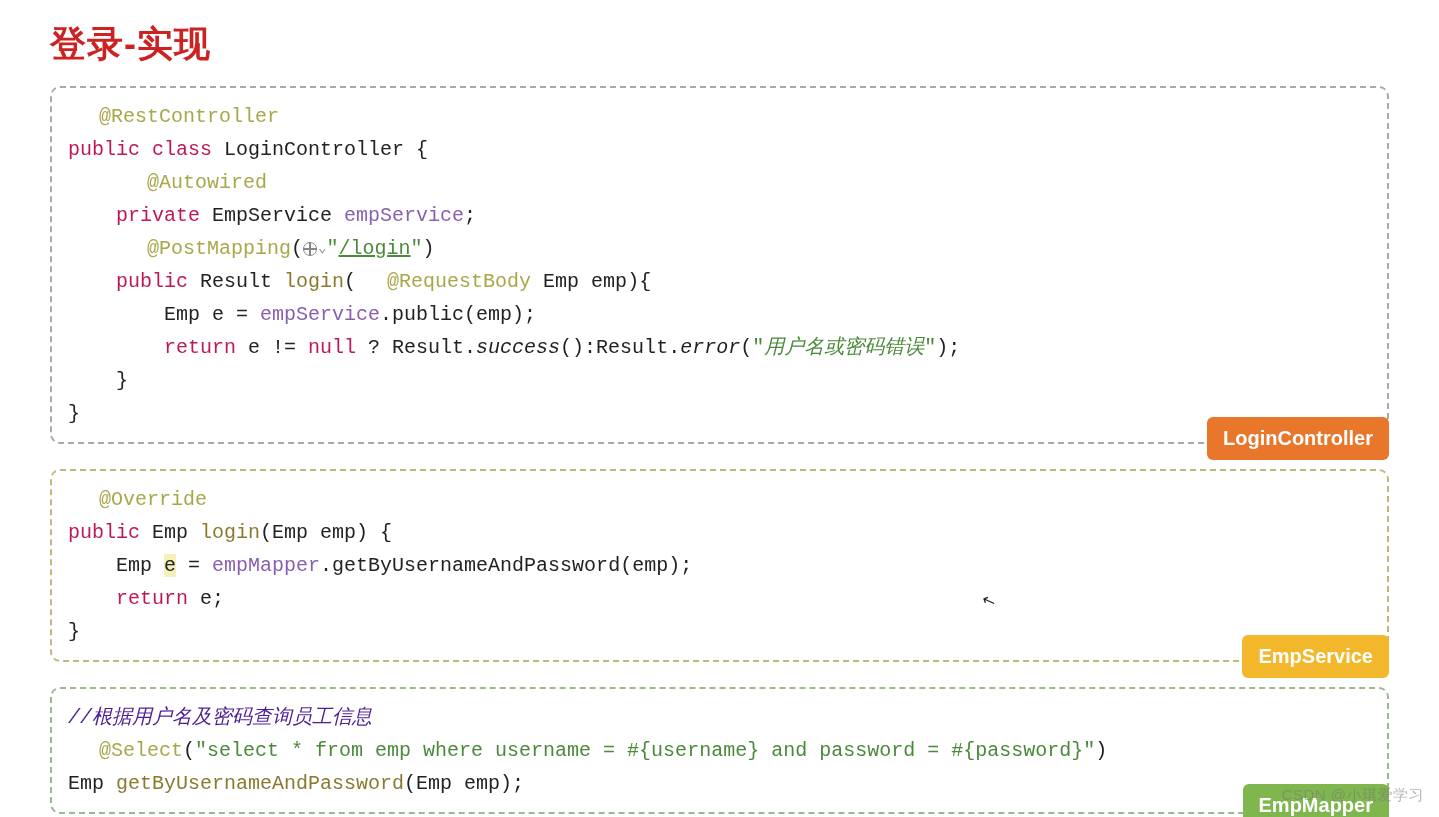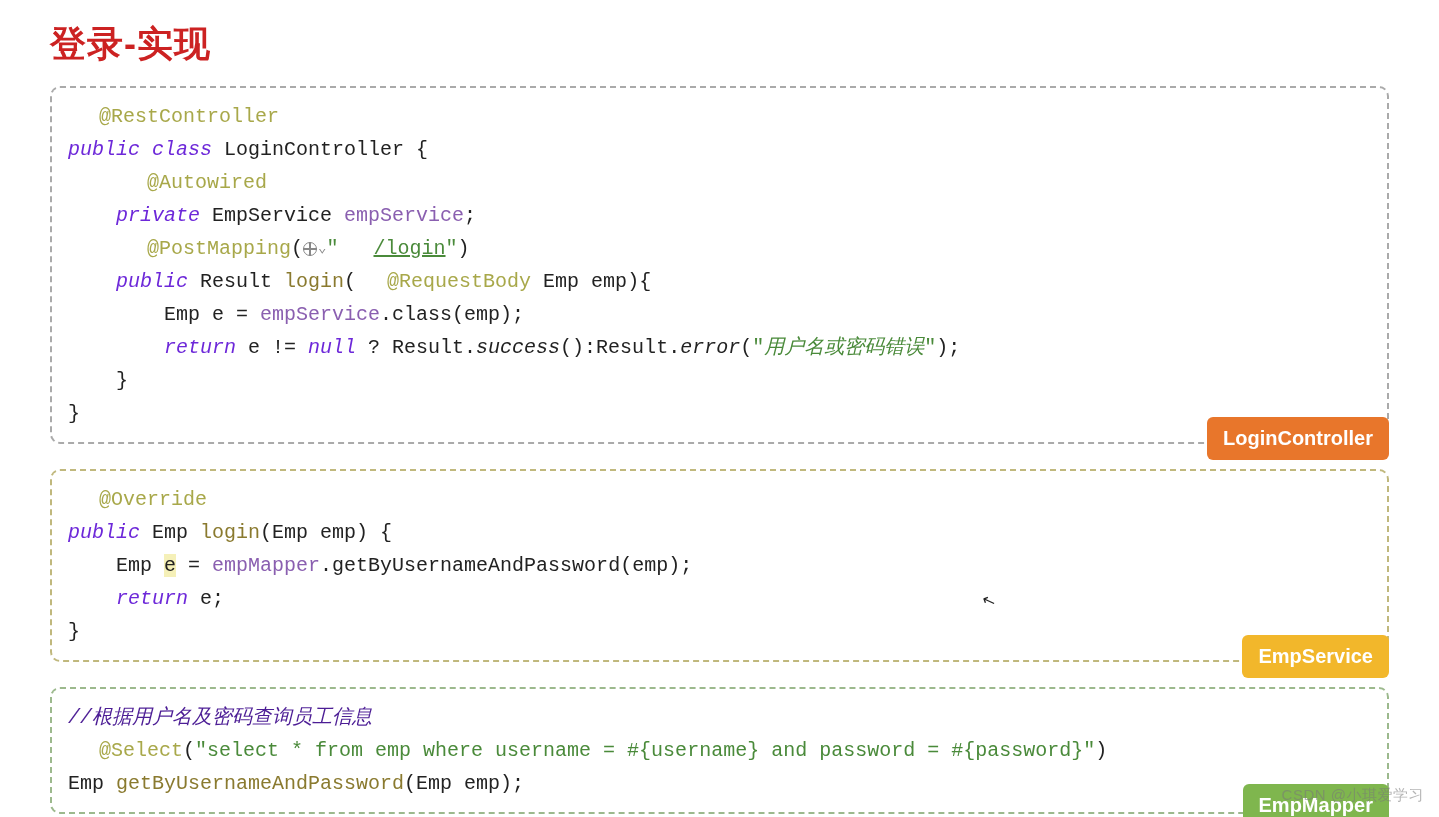--- a/index.html
+++ b/index.html
@@ -27,27 +27,27 @@
     .code-box-2 { border-color: #c0b87d; }
     .code-box-3 { border-color: #9cb98d; }
     .code-content {
       font-family: "Consolas", "Courier New", monospace;
       font-size: 20px;
       line-height: 1.65;
       white-space: pre;
       color: #222;
     }
     .annotation { color: #a8a84a; margin-left: 31px; }
-    .keyword { color: #6d28d9; font-style: italic; }
+    .keyword { color: #be185d; }
     .method { color: #8a7a2f; }
     .field { color: #8a5fb0; }
     .string { color: #4a8a3a; }
     .string-cn { color: #4a8a3a; font-style: italic; }
     .comment { color: #4c1d95; font-style: italic; }
-    .underline { text-decoration: underline; margin-left: 35px; }
+    .underline { text-decoration: underline; }
     .italic { font-style: italic; }
     .icon-globe {
       display: inline-block;
       width: 14px; height: 14px;
       border: 1.5px solid #888;
       border-radius: 50%;
       position: relative;
       vertical-align: -2px;
       margin-right: 1px;
     }
@@ -101,21 +101,21 @@
 
 <h1 class="title">登录-实现</h1>
 
 <div class="code-box">
 <div class="code-content"><span class="annotation">@RestController</span>
 <span class="keyword">public class </span><span>LoginController</span><span> {</span>
 <span class="annotation">    @Autowired</span>
 <span class="keyword">    private </span><span>EmpService </span><span class="field">empService</span><span>;</span>
 <span class="annotation">    @PostMapping</span><span>(</span><span class="icon-globe"></span><span class="chev">⌄</span><span class="string">"</span><span class="string underline">/login</span><span class="string">"</span><span>)</span>
 <span class="keyword">    public </span><span>Result </span><span class="method">login</span><span>(</span><span class="annotation">@RequestBody</span><span> Emp emp){</span>
-<span>        Emp e = </span><span class="field">empService</span><span>.class(emp);</span>
+<span>        Emp e = </span><span class="field">empService</span><span>.public(emp);</span>
 <span class="keyword">        return </span><span>e != </span><span class="keyword">null</span><span> ? Result.</span><span class="italic">success</span><span>():Result.</span><span class="italic">error</span><span>(</span><span class="string">"</span><span class="string-cn">用户名或密码错误</span><span class="string">"</span><span>);</span>
 <span>    }</span>
 <span>}</span></div>
   <div class="badge badge-orange">LoginController</div>
 </div>
 
 <div class="code-box code-box-2">
 <div class="code-content"><span class="annotation">@Override</span>
 <span class="keyword">public </span><span>Emp </span><span class="method">login</span><span>(Emp emp) {</span>
 <span>    Emp </span><span class="highlight-char">e</span><span> = </span><span class="field">empMapper</span><span>.getByUsernameAndPassword(emp);</span>

